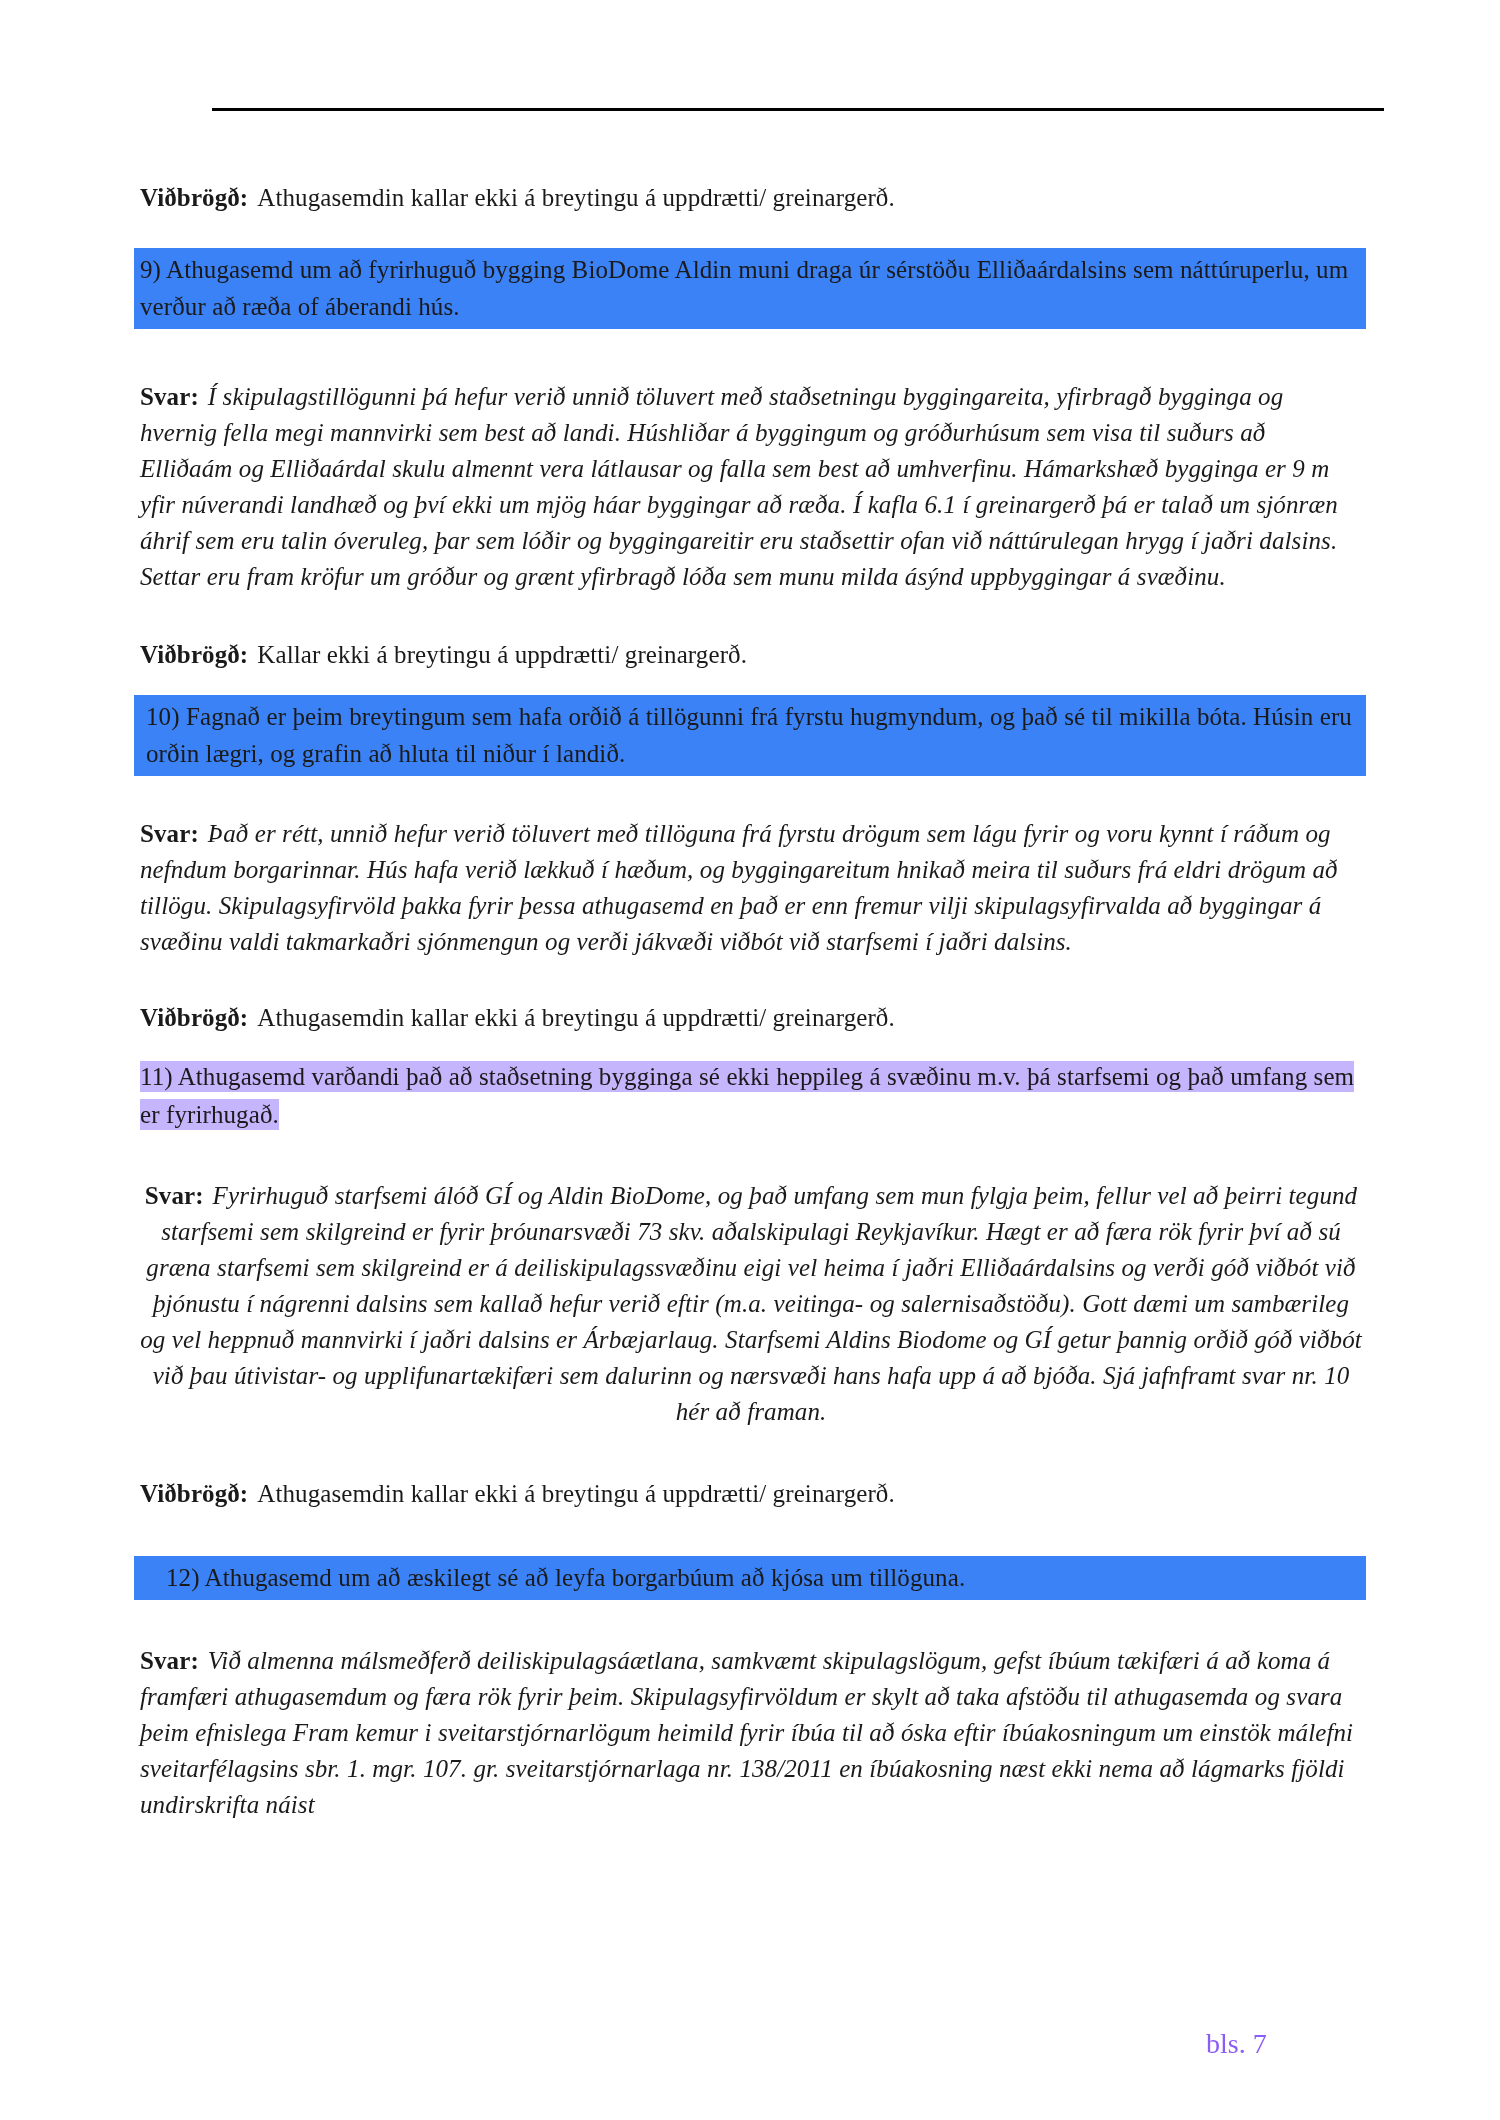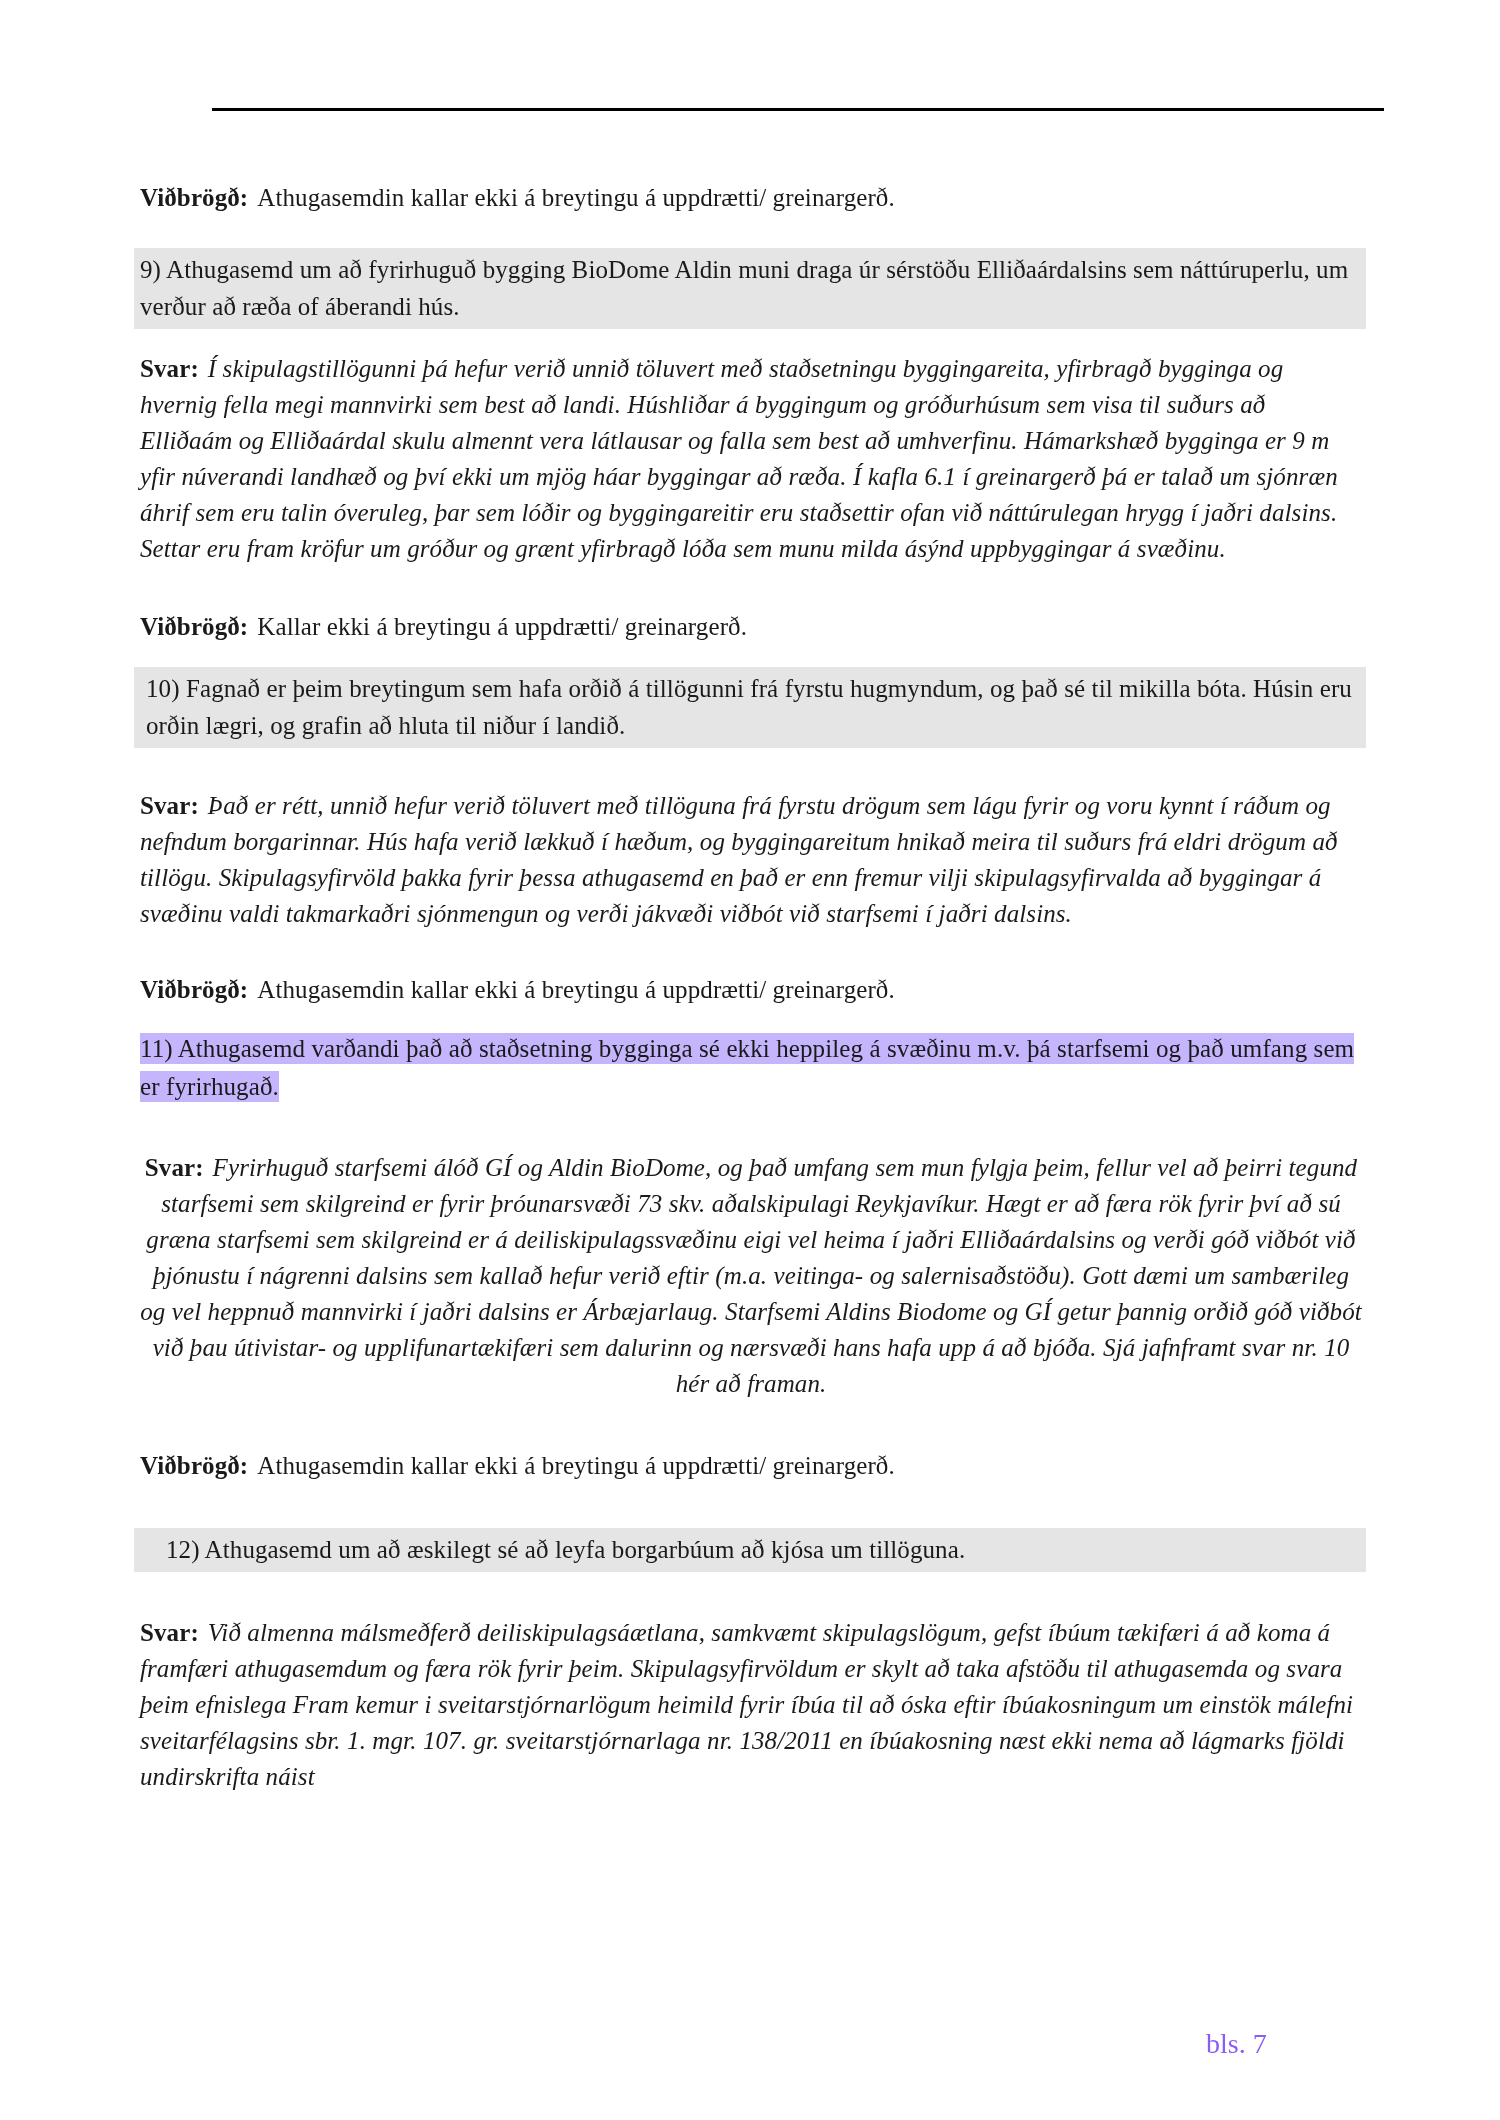--- a/index.html
+++ b/index.html
@@ -20,31 +20,31 @@
     position:absolute;left:140px;top:0;
     width:1222px;
     font-size:25px;line-height:36px;
     letter-spacing:0.1px;
   }
   .para{margin:0;font-family:Liberation Serif, serif;}
   .label{font-weight:bold;font-style:normal;margin-right:9px;}
   .answer{font-style:italic;}
   .answer .label{font-style:normal;}
   .hl-block{
-    background:#e5e5e5;
+    background:#3b82f6;
     line-height:37px;
     padding:3px 4px 4px 6px;
     margin-left:-6px;margin-right:-4px;
   }
   .hl-inline-wrap{line-height:38px;}
   .hl-inline{background:#c4b5fd;padding:2px 0;}
   
   .b0{margin-top:180px;}
   .b1{margin-top:32px;}
-  .b2{margin-top:22px;}
+  .b2{margin-top:50px;}
   .b3{margin-top:42px;}
   .b4{margin-top:22px;padding-left:12px;}
   .b5{margin-top:40px;}
   .b6{margin-top:40px;}
   .b7{margin-top:22px;}
   .b8{margin-top:44px;text-align:center;}
   .b9{margin-top:46px;}
   .b10{margin-top:44px;padding-left:32px;}
   .b11{margin-top:43px;}
   .footer{

